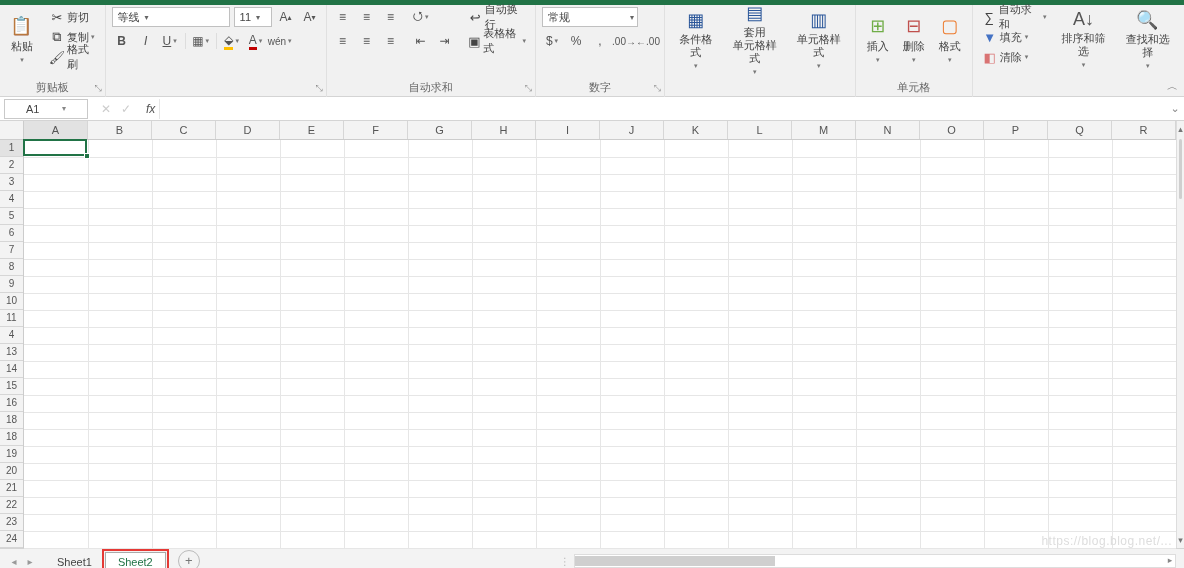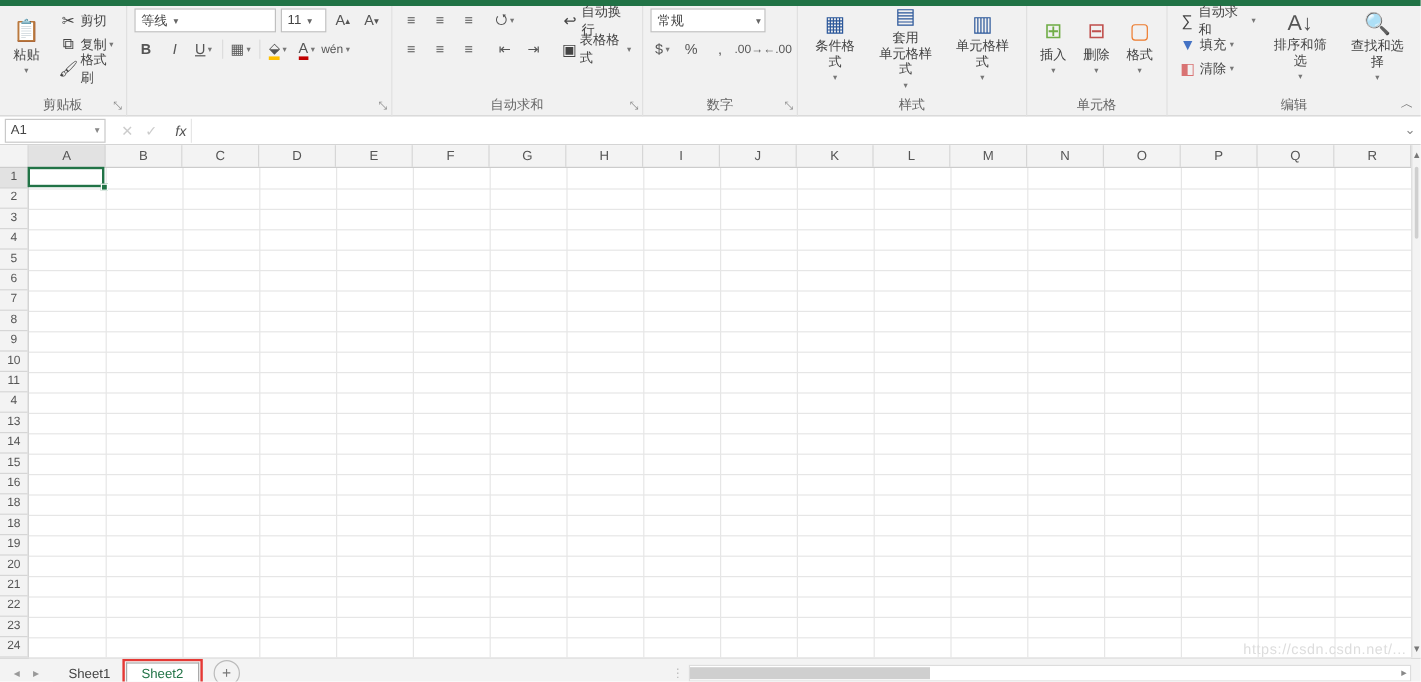--- a/index.html
+++ b/index.html
@@ -20,21 +20,21 @@
 .col { display:flex; flex-direction:column; }
 .row { display:flex; align-items:center; }
 .combo { border:1px solid #c0c0c0; background:#fff; height:20px; display:flex; align-items:center; padding:0 3px; margin:0 2px; }
 .combo .val { font-size:11px; padding:0 2px; min-width:10px; }
 .combo .dd { font-size:8px; color:#666; padding-left:3px; }
 .iconbtn { width:22px; height:20px; display:flex; align-items:center; justify-content:center; cursor:pointer; margin:0 1px; font-size:12px; color:#555; }
 .iconbtn.split::after { content:"▾"; font-size:7px; margin-left:2px; color:#777; }
 
 
 .fbar { height:24px; border-bottom:1px solid #d4d4d4; background:#fff; display:flex; align-items:center; }
-.namebox { width:84px; border:1px solid #c9c9c9; margin:2px 2px 2px 4px; height:20px; display:flex; align-items:center; padding:0 4px; font-size:11px; background:#fff; }
+.namebox { width:84px; border:1px solid #c9c9c9; margin:2px 2px 2px 4px; height:20px; display:flex; align-items:center; padding:0 21px; font-size:11px; background:#fff; }
 .namebox .dd{ margin-left:auto; font-size:8px; color:#888;}
 .fbar .btns { display:flex; padding:0 6px; }
 .fbar .btns div { width:20px; text-align:center; color:#999; font-size:12px; }
 .fbar .fx { color:#555; font-style:italic; font-size:12px; padding:0 4px;}
 .fbar .input { flex:1; height:20px; border-left:1px solid #e6e6e6; padding:0 6px; }
 .fbar .expand { width:18px; text-align:center; color:#888; }
 
 
 .gridwrap { position:relative; height:427px; display:flex; }
 .corner { width:24px; height:19px; background:#f3f3f3; border-right:1px solid #ccc; border-bottom:1px solid #ccc; }
@@ -215,21 +215,20 @@
           <span style="white-space:pre-line">套用
 单元格样式</span>
           <span style="font-size:7px;color:#777">▾</span>
         </div>
       <div class="bigbtn">
           <div class="ic" style="color:#2b579a">▥</div>
           <span>单元格样式</span>
           <span style="font-size:7px;color:#777">▾</span>
         </div>
     </div>
-    <div class="group-label">样式</div>
   </div>
 
   <div class="group">
     <div class="group-body">
       <div class="bigbtn">
           <div class="ic" style="color:#70ad47">⊞</div>
           <span>插入</span>
           <span style="font-size:7px;color:#777">▾</span>
         </div>
       <div class="bigbtn">
@@ -269,21 +268,20 @@
           <div class="ic" style="color:#555">A↓</div>
           <span>排序和筛选</span>
           <span style="font-size:7px;color:#777">▾</span>
         </div>
       <div class="bigbtn">
           <div class="ic" style="color:#4a86c5">🔍</div>
           <span>查找和选择</span>
           <span style="font-size:7px;color:#777">▾</span>
         </div>
     </div>
-    <div class="group-label">编辑</div>
   </div>
 
   <div class="ribbon-hide">︿</div>
 </div>
 
 <div class="fbar">
   <div class="namebox">
       <span>A1</span>
       <span class="dd">▾</span>
     </div>
@@ -415,13 +413,13 @@
   <div class="addsheet">+</div>
   <div style="flex:0.6"></div>
   <div class="hsep">⋮</div>
   <div class="hscroll">
     <div class="l">◂</div>
     <div class="thumb"></div>
     <div class="r">▸</div>
   </div>
 </div>
 
-<div class="watermark">https://csdn.csdn.net/...</div>
+<div class="watermark">https://blog.blog.net/...</div>
 
 </body></html>

